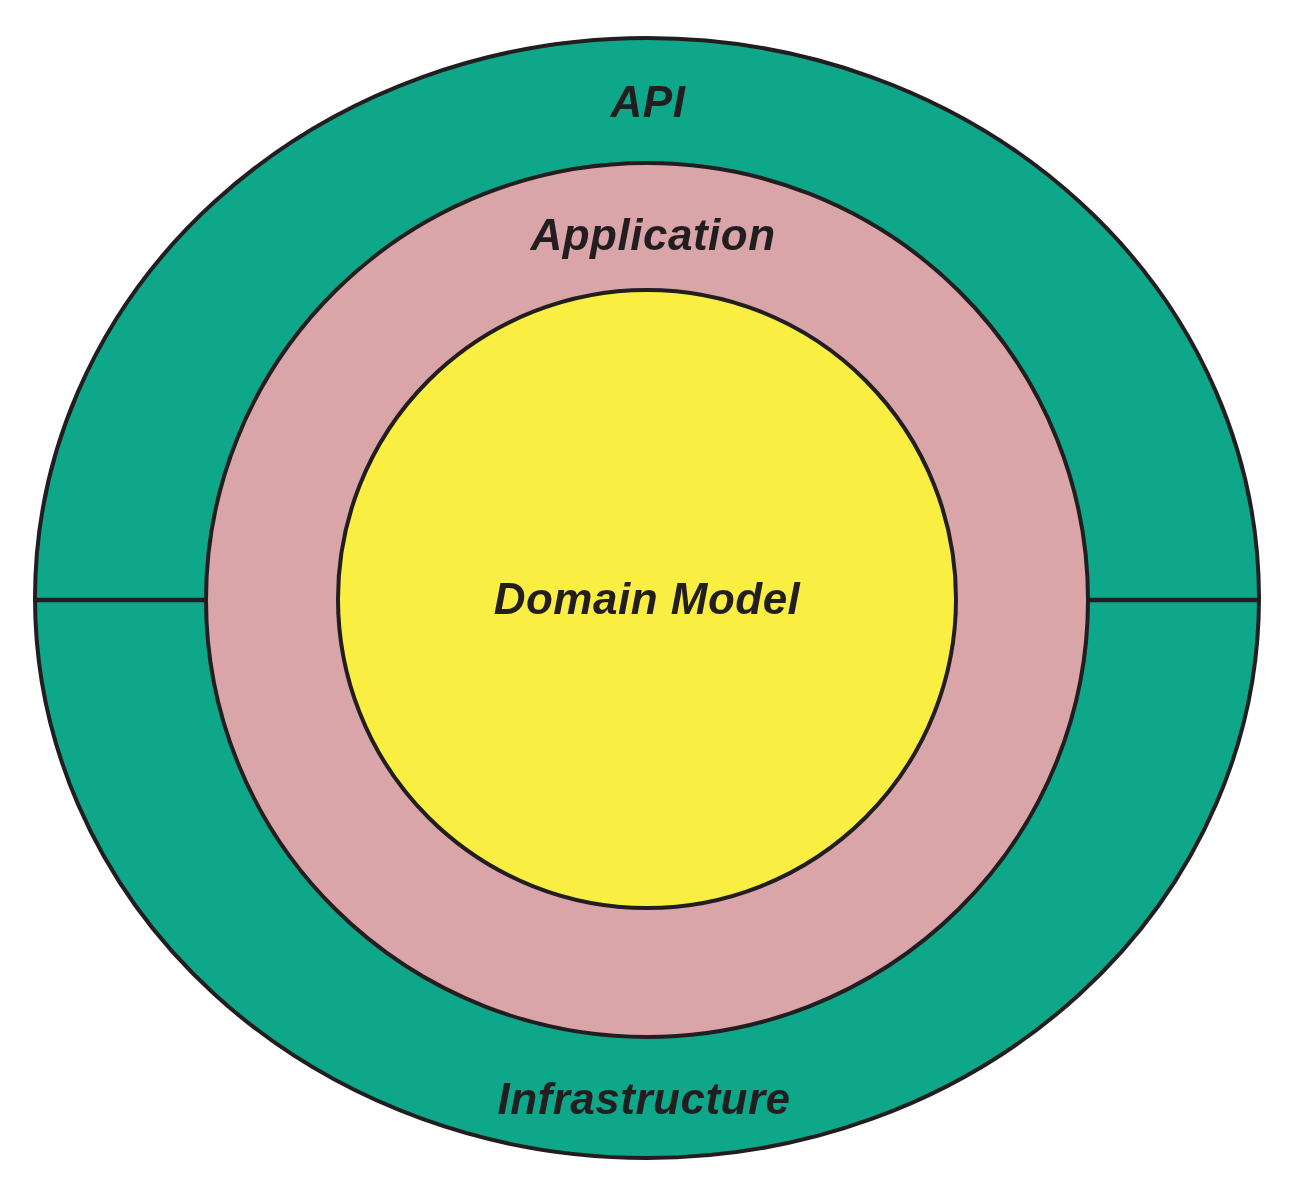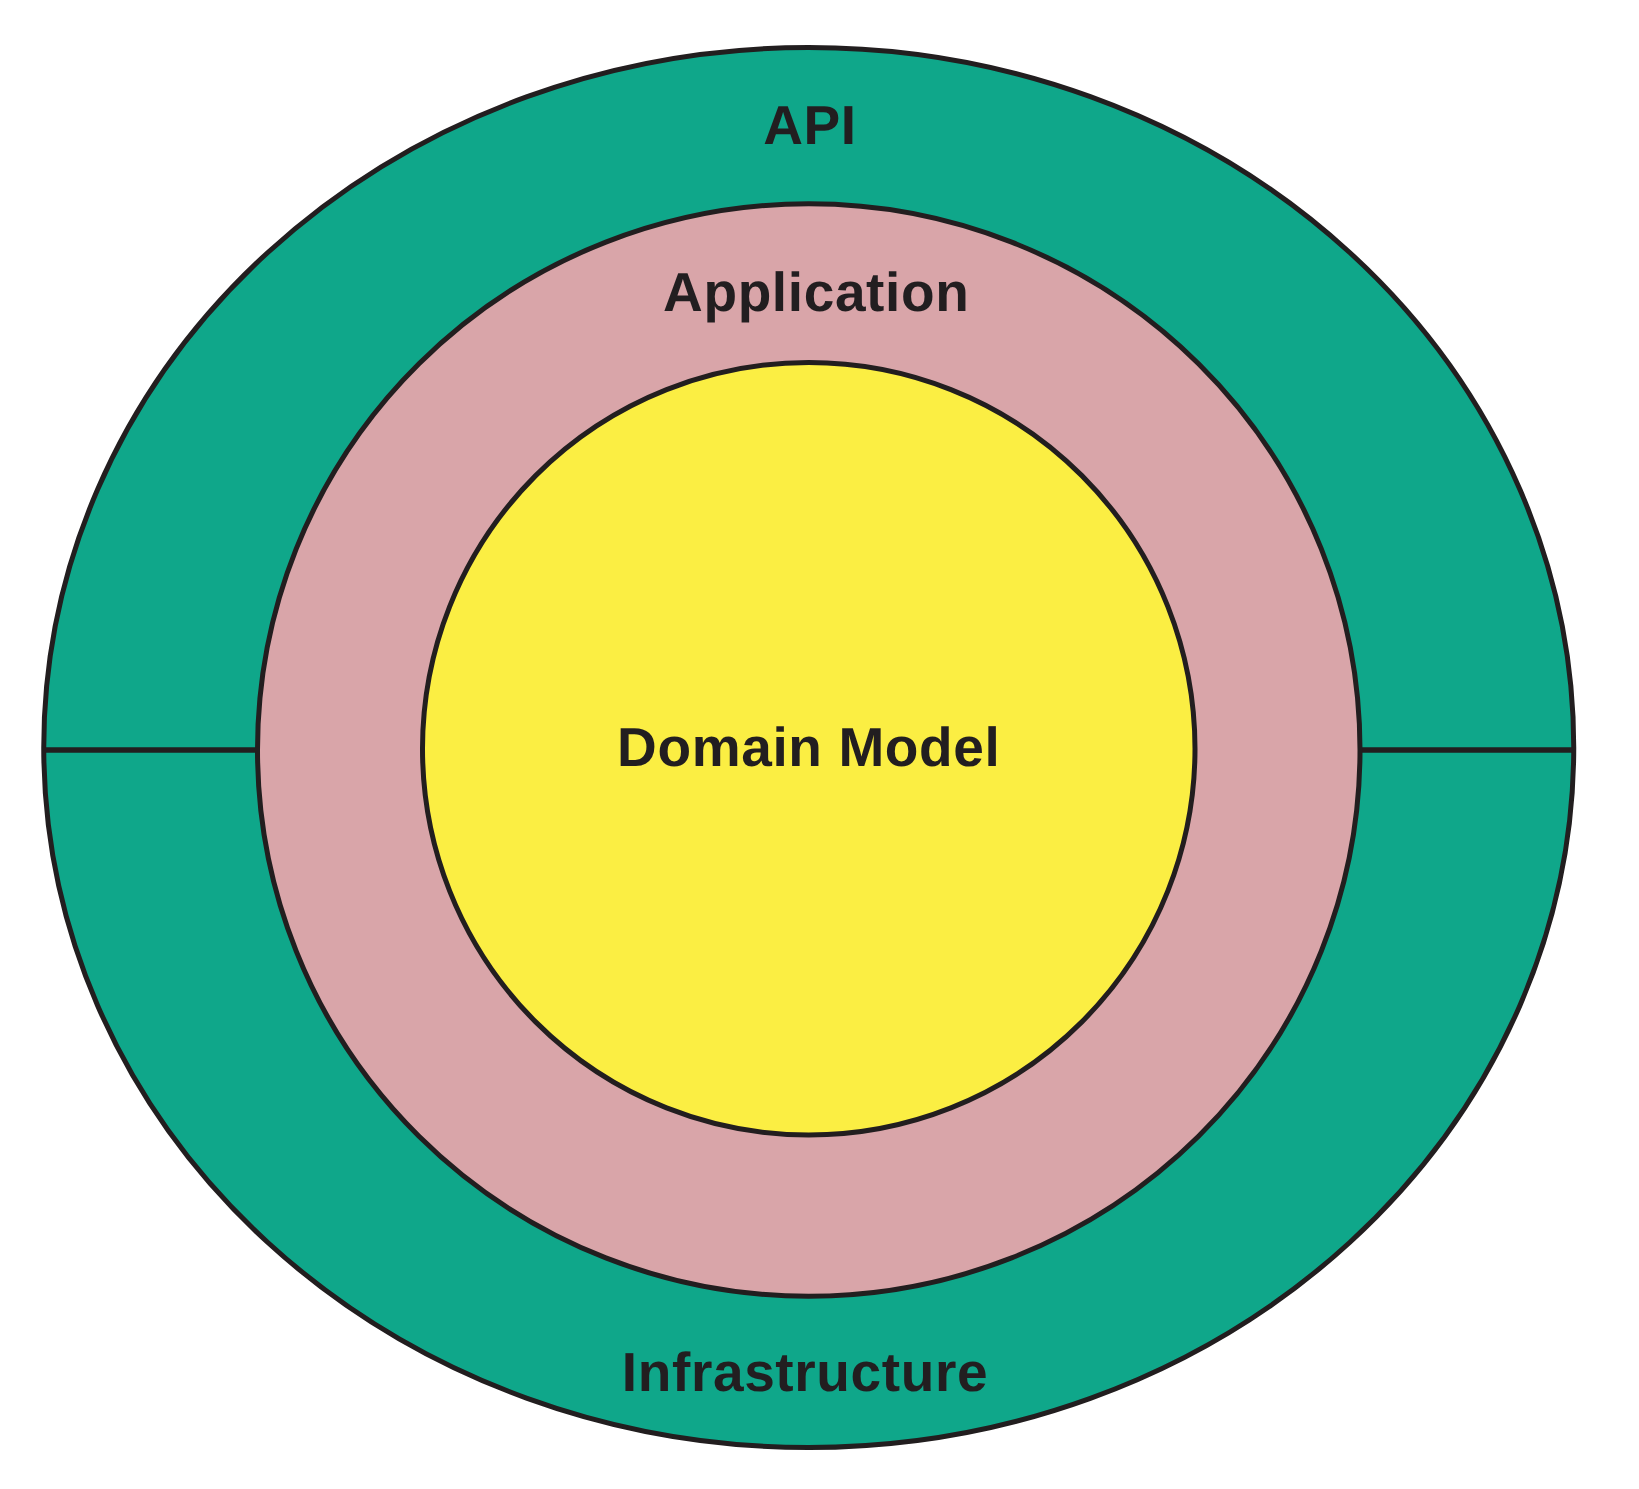--- a/index.html
+++ b/index.html
@@ -8,20 +8,21 @@
     width: 1311px;
     height: 1191px;
     background: #ffffff;
     overflow: hidden;
     font-family: "Liberation Sans", sans-serif;
   }
   .diagram-stage {
     position: relative;
     width: 1311px;
     height: 1191px;
+    font-style: italic;
   }
   svg {
     display: block;
   }
   .layer-label {
     font-family: "Liberation Sans", "DejaVu Sans", sans-serif;
     font-weight: 700;
     font-size: 44px;
     letter-spacing: 0.5px;
   }

